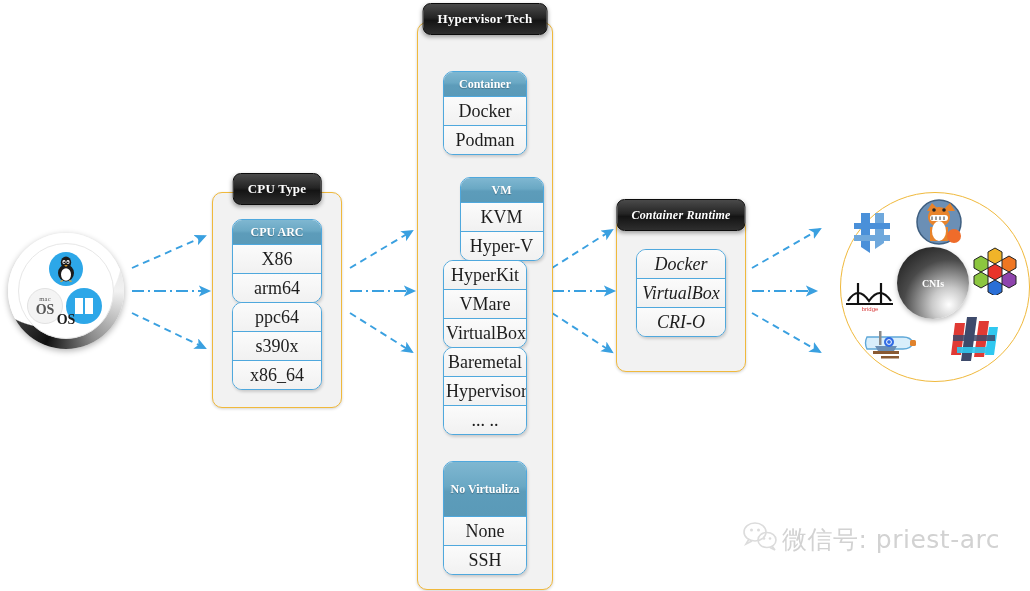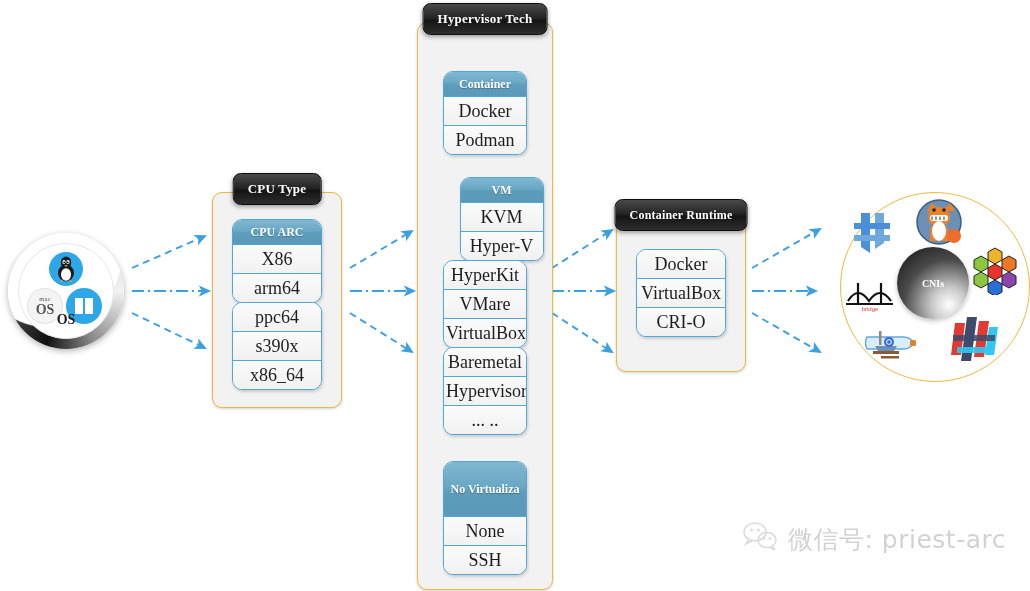--- a/index.html
+++ b/index.html
@@ -127,21 +127,21 @@
   #ico-weave{left:128px;top:52px;width:52px;height:50px;}
   #ico-bridge{left:4px;top:84px;width:50px;height:40px;}
   #ico-cilium{left:108px;top:120px;width:50px;height:52px;}
   #ico-ship{left:22px;top:130px;width:56px;height:44px;}
 
   
   #wires{position:absolute;left:0;top:0;width:1030px;height:591px;pointer-events:none;}
 
   
   #watermark{
-    position:absolute;left:742px;top:521px;display:flex;align-items:center;gap:10px;
+    position:absolute;left:742px;top:521px;display:flex;align-items:center;gap:4px;
     color:#d2d2d2;font-size:25px;font-family:"DejaVu Sans","Liberation Sans",sans-serif;
     white-space:nowrap;
   }
   #wm-text{letter-spacing:.5px;}
 </style>
 </head>
 <body>
 
 <div id="stage">
 
@@ -252,21 +252,21 @@
 
       <div class="group grp-gap" style="margin-top:26px !important;">
         <div class="ghead" style="padding:20px 4px;">No Virtualiza</div>
         <div class="row">None</div>
         <div class="row">SSH</div>
       </div>
 
     </div>
   </div>
 
-  <div class="panel" id="panel-runtime" style="left:616px;top:218px;width:130px;height:154px;">
+  <div class="panel" id="panel-runtime" style="left:616px;top:218px;width:130px;height:154px;font-style:italic;">
     <div class="panel-head" style="font-size:12px;">Container Runtime</div>
     <div class="panel-body" style="top:30px;">
       <div class="group wide">
         <div class="row">Docker</div>
         <div class="row">VirtualBox</div>
         <div class="row">CRI-O</div>
       </div>
     </div>
   </div>
 

